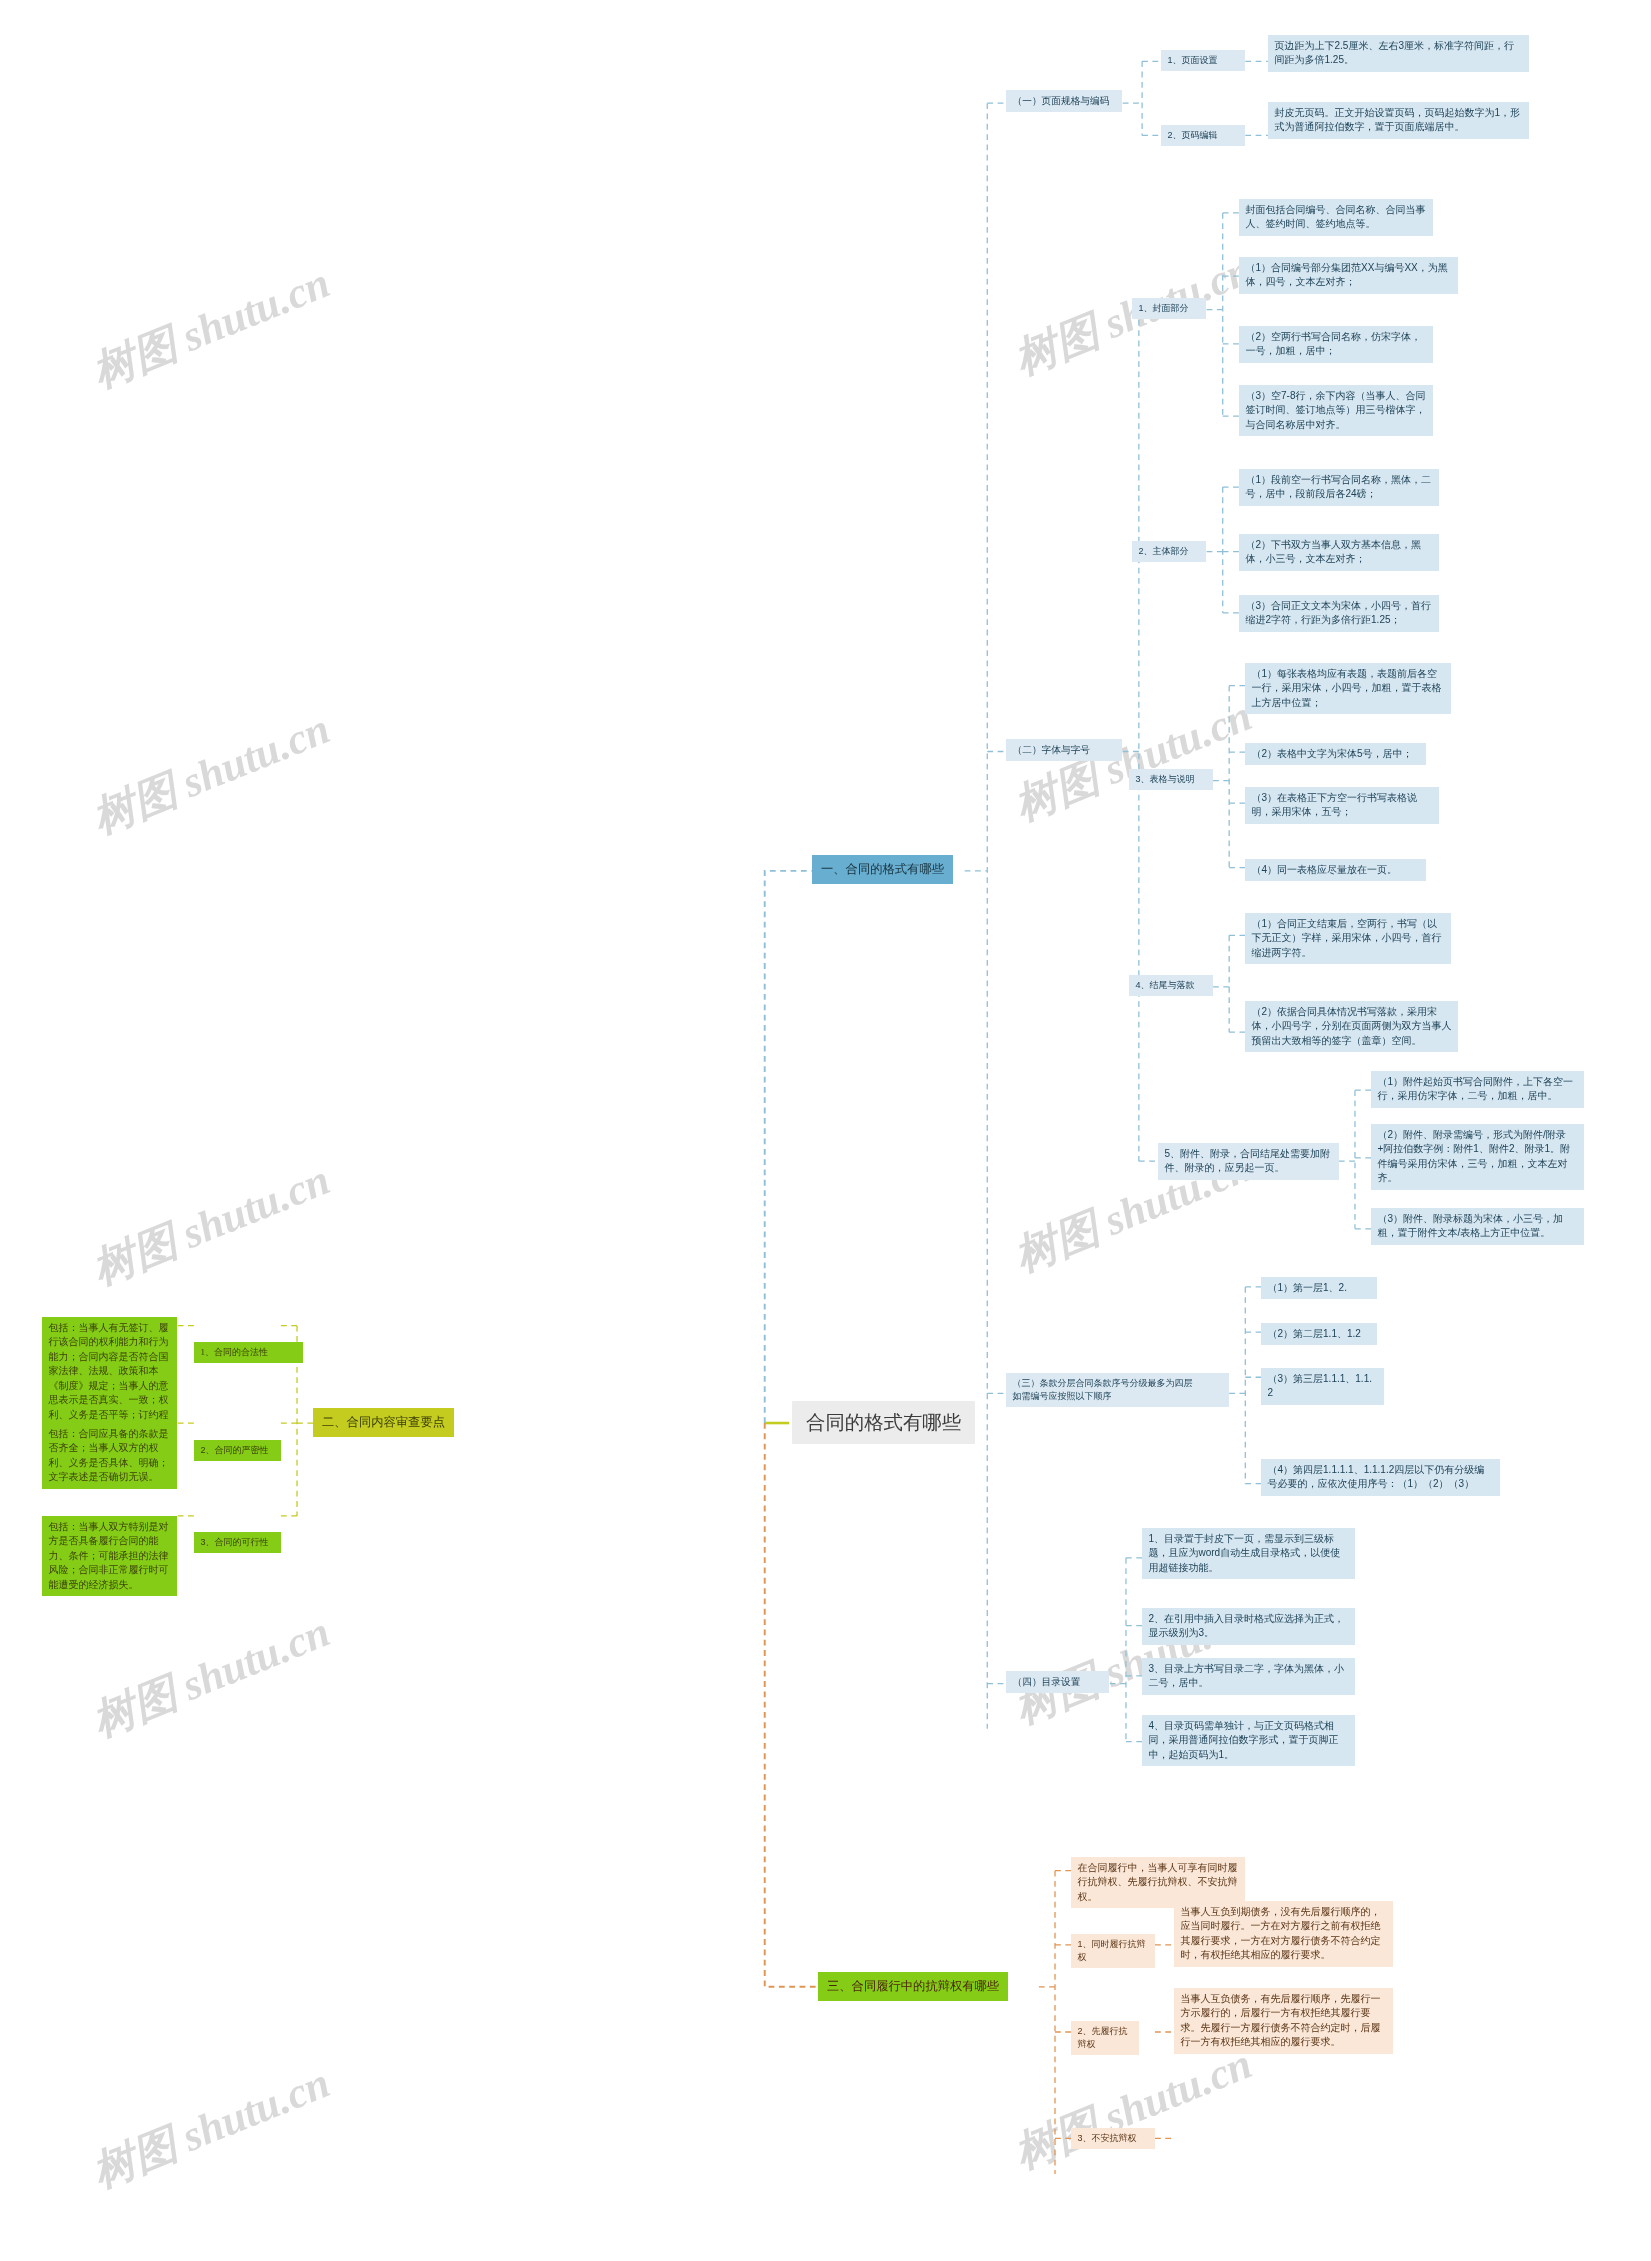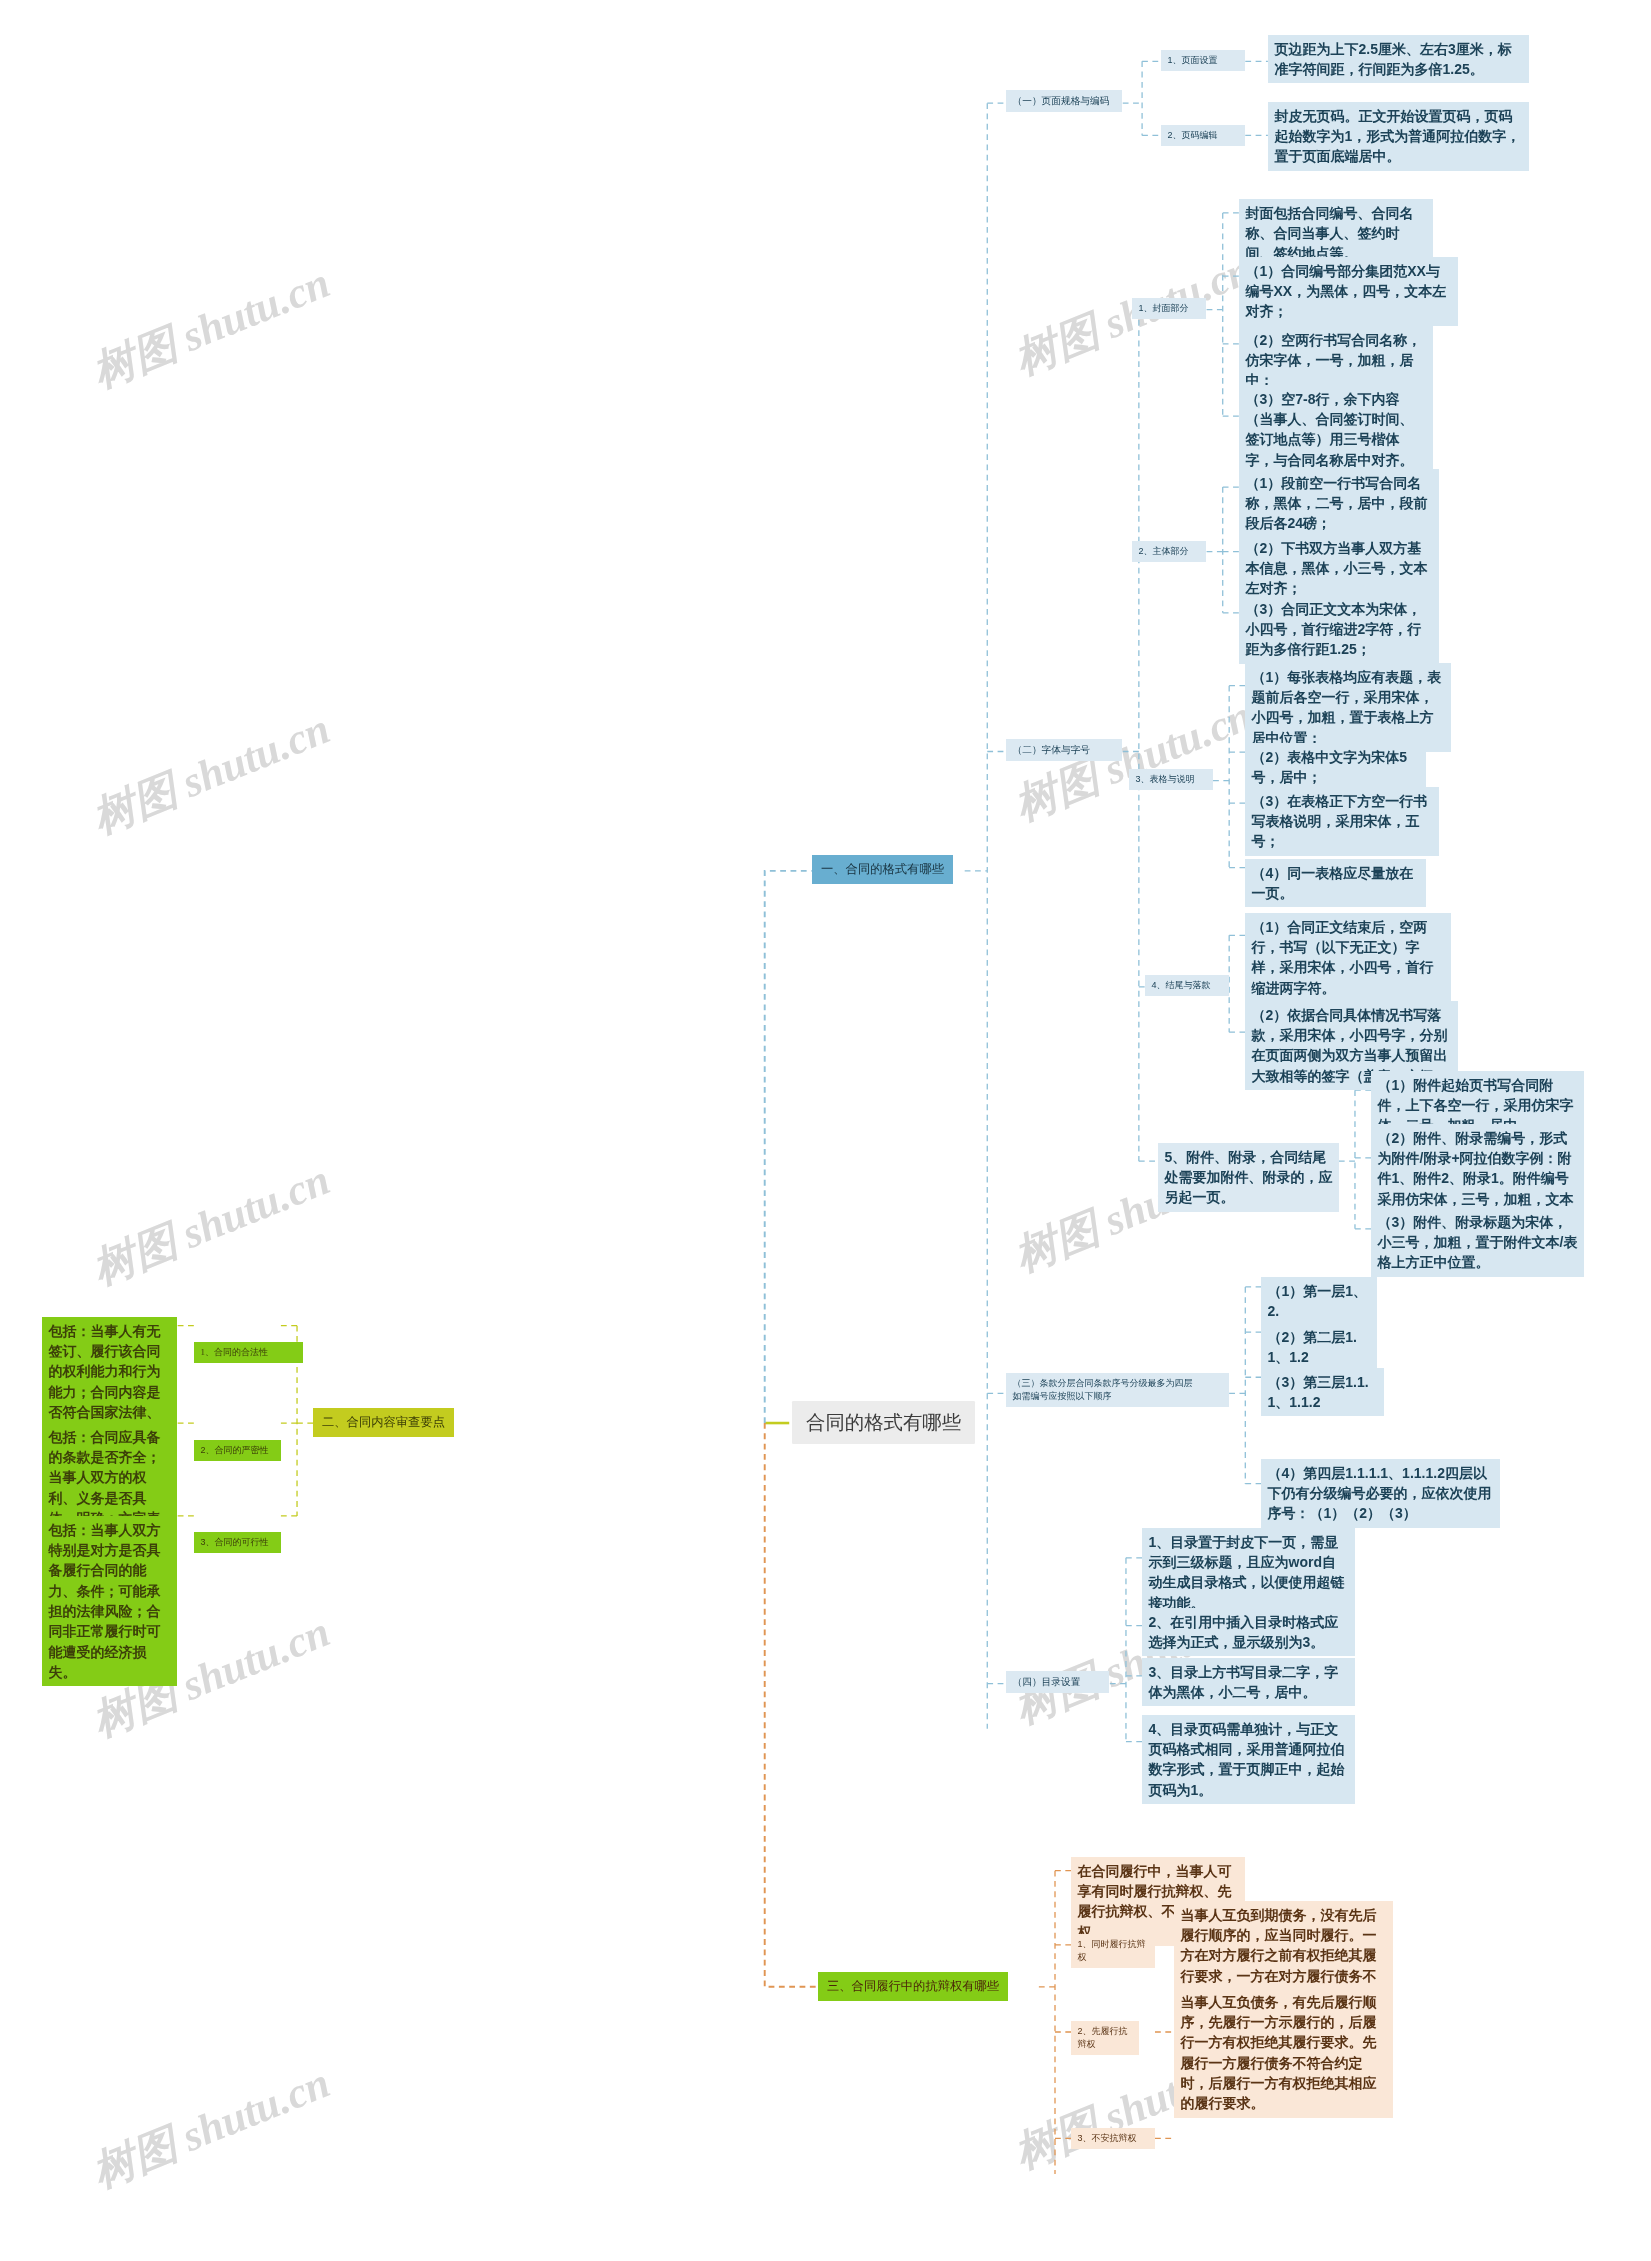--- a/index.html
+++ b/index.html
@@ -56,21 +56,21 @@
   }
   .lvl1.blue  { background:#68aed0; color:#17323f; }
   .lvl1.olive { background:#c3cc1f; color:#3c3f06; }
   .lvl1.orange{ background:#84cc16; color:#4a2608; }
 
   .blue-n   { background:#dce9f2; color:#1c4257; }
   .blue-n2  { background:#d7e7f1; color:#1c4257; }
   .olive-n  { background:#84cc16; color:#3c4009;margin-top:28px; }
   .orange-n { background:#fae7d7; color:#5a3415; }
 
-  .s13 { font-size:14px;font-weight:bold; }
+  .s13 { font-size:10px; }
   .s14 { font-size:9px; }
   .s15 { font-size:9.7px; }
 </style>
 </head>
 <body>
 
 <div id="canvas">
 
   <div class="wm" style="left:84px;  top:348px;  font-size:43px;">树图 shutu.cn</div>
   <div class="wm" style="left:1006px; top:335px;  font-size:43px;">树图 shutu.cn</div>
@@ -200,21 +200,21 @@
   <div class="node blue-n2 s13" style="left:1239px; top:469px; width:200px;">（1）段前空一行书写合同名称，黑体，二号，居中，段前段后各24磅；</div>
   <div class="node blue-n2 s13" style="left:1239px; top:534px; width:200px;">（2）下书双方当事人双方基本信息，黑体，小三号，文本左对齐；</div>
   <div class="node blue-n2 s13" style="left:1239px; top:595px; width:200px;">（3）合同正文文本为宋体，小四号，首行缩进2字符，行距为多倍行距1.25；</div>
 
   <div class="node blue-n s14" style="left:1129px; top:769px; width:84px;">3、表格与说明</div>
   <div class="node blue-n2 s13" style="left:1245px; top:663px; width:206px;">（1）每张表格均应有表题，表题前后各空一行，采用宋体，小四号，加粗，置于表格上方居中位置；</div>
   <div class="node blue-n2 s13" style="left:1245px; top:743px; width:181px;">（2）表格中文字为宋体5号，居中；</div>
   <div class="node blue-n2 s13" style="left:1245px; top:787px; width:194px;">（3）在表格正下方空一行书写表格说明，采用宋体，五号；</div>
   <div class="node blue-n2 s13" style="left:1245px; top:859px; width:181px;">（4）同一表格应尽量放在一页。</div>
 
-  <div class="node blue-n s14" style="left:1129px; top:975px; width:84px;margin-left:16px;">4、结尾与落款</div>
+  <div class="node blue-n s14" style="left:1129px; top:975px; width:84px;">4、结尾与落款</div>
   <div class="node blue-n2 s13" style="left:1245px; top:913px; width:206px;">（1）合同正文结束后，空两行，书写（以下无正文）字样，采用宋体，小四号，首行缩进两字符。</div>
   <div class="node blue-n2 s13" style="left:1245px; top:1001px; width:213px;">（2）依据合同具体情况书写落款，采用宋体，小四号字，分别在页面两侧为双方当事人预留出大致相等的签字（盖章）空间。</div>
 
   <div class="node blue-n s13" style="left:1158px; top:1143px; width:181px;">5、附件、附录，合同结尾处需要加附件、附录的，应另起一页。</div>
   <div class="node blue-n2 s13" style="left:1371px; top:1071px; width:213px;">（1）附件起始页书写合同附件，上下各空一行，采用仿宋字体，二号，加粗，居中。</div>
   <div class="node blue-n2 s13" style="left:1371px; top:1124px; width:213px;">（2）附件、附录需编号，形式为附件/附录+阿拉伯数字例：附件1、附件2、附录1。附件编号采用仿宋体，三号，加粗，文本左对齐。</div>
   <div class="node blue-n2 s13" style="left:1371px; top:1208px; width:213px;">（3）附件、附录标题为宋体，小三号，加粗，置于附件文本/表格上方正中位置。</div>
 
   <div class="node blue-n s14" style="left:1006px; top:1373px; width:223px;">（三）条款分层合同条款序号分级最多为四层
 如需编号应按照以下顺序</div>

